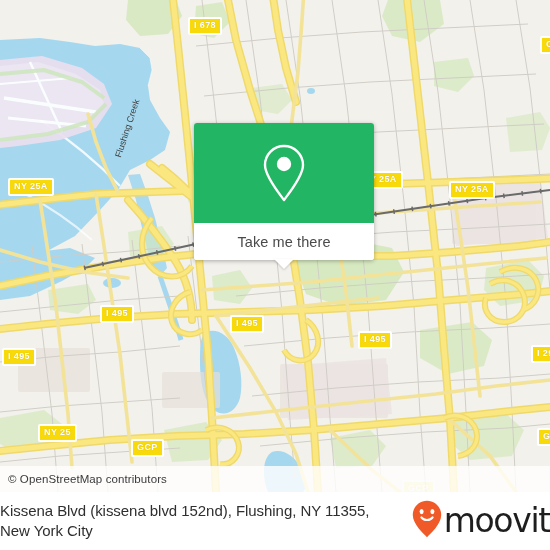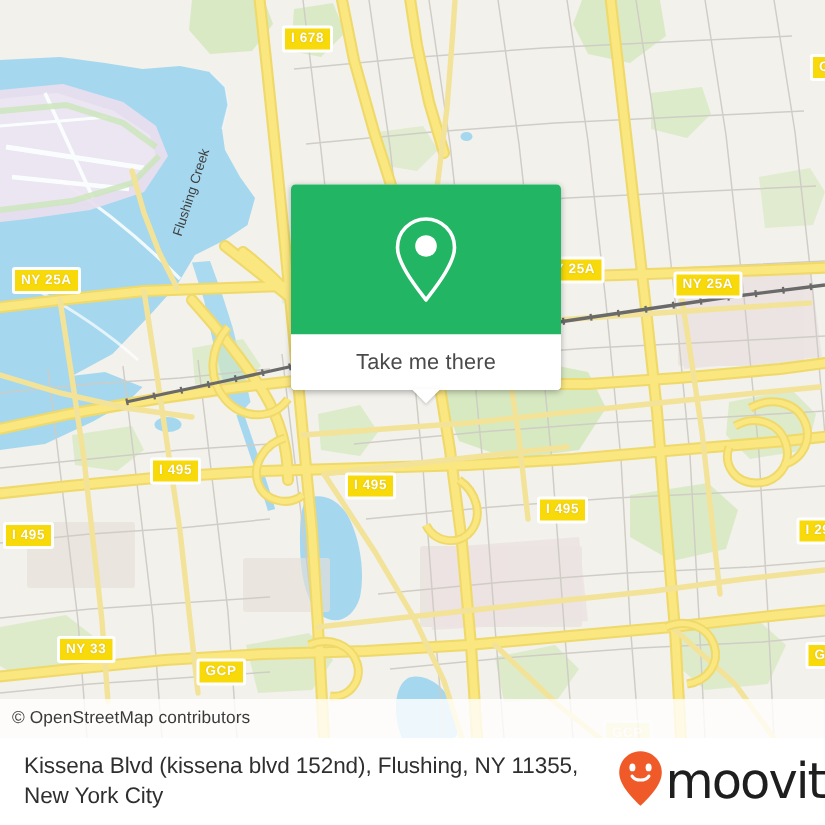--- a/index.html
+++ b/index.html
@@ -149,21 +149,21 @@
     justify-content: space-between;
     overflow: hidden;
   }
   #footer-title {
     position: relative;
     z-index: 2;
     color: #2f2f2f;
     font-size: 15px;
     line-height: 20px;
     font-family: "Liberation Sans", sans-serif;
-    padding-left: 16px;
+    padding-left: 0;
     max-width: 390px;
     letter-spacing: -0.05px;
   }
   #brand-logo {
     position: relative;
     z-index: 2;
     display: flex;
     align-items: center;
   }
   #brand-pin-icon { display: block; margin-right: 2px; }
@@ -383,21 +383,21 @@
     <div class="shield" style="left:188px; top:17px;">I 678</div>
     <div class="shield" style="left:8px; top:178px;">NY 25A</div>
     <div class="shield" style="left:357px; top:171px;">NY 25A</div>
     <div class="shield" style="left:449px; top:181px;">NY 25A</div>
     <div class="shield" style="left:540px; top:36px;">CI</div>
     <div class="shield" style="left:2px; top:348px;">I 495</div>
     <div class="shield" style="left:100px; top:305px;">I 495</div>
     <div class="shield" style="left:230px; top:315px;">I 495</div>
     <div class="shield" style="left:358px; top:331px;">I 495</div>
     <div class="shield" style="left:531px; top:345px;">I 29</div>
-    <div class="shield" style="left:38px; top:424px;">NY 33</div>
+    <div class="shield" style="left:38px; top:424px;">NY 25</div>
     <div class="shield" style="left:131px; top:439px;">GCP</div>
     <div class="shield" style="left:537px; top:428px;">GC</div>
     <div class="shield" style="left:402px; top:480px; opacity:0.35;">GCP</div>
 
     <div class="map-text-label" style="left:118px; top:152px; transform: rotate(-72deg); transform-origin: left center;">Flushing Creek</div>
 
     <div id="popup-card">
       <div id="popup-hero">
         <span id="popup-pin-icon">
           <svg width="46" height="60" viewBox="0 0 46 60" xmlns="http://www.w3.org/2000/svg">

